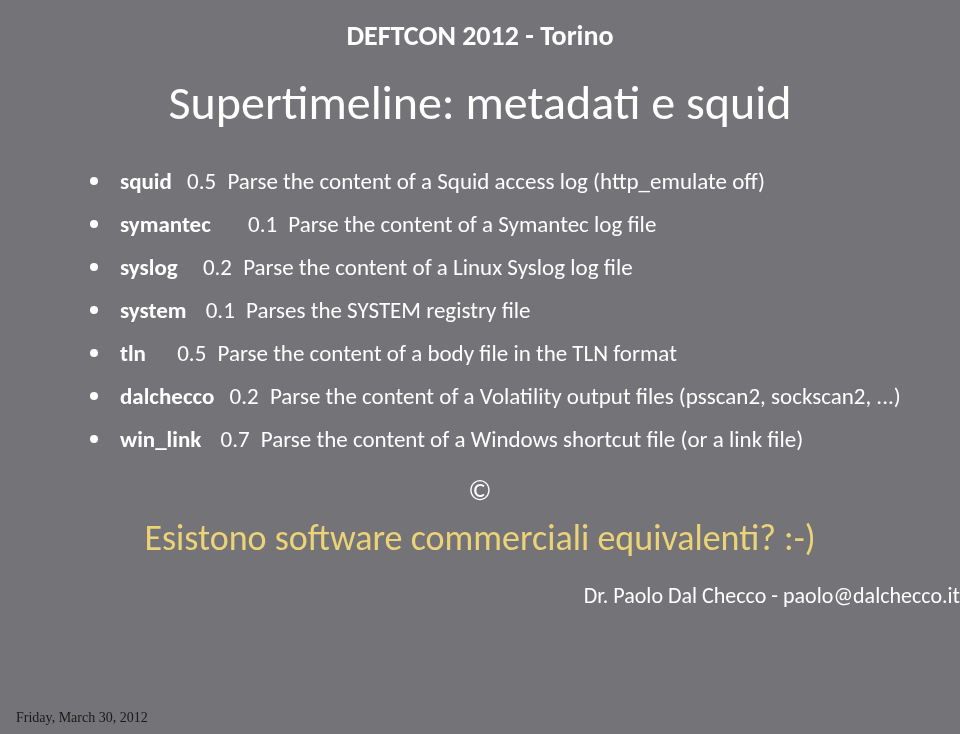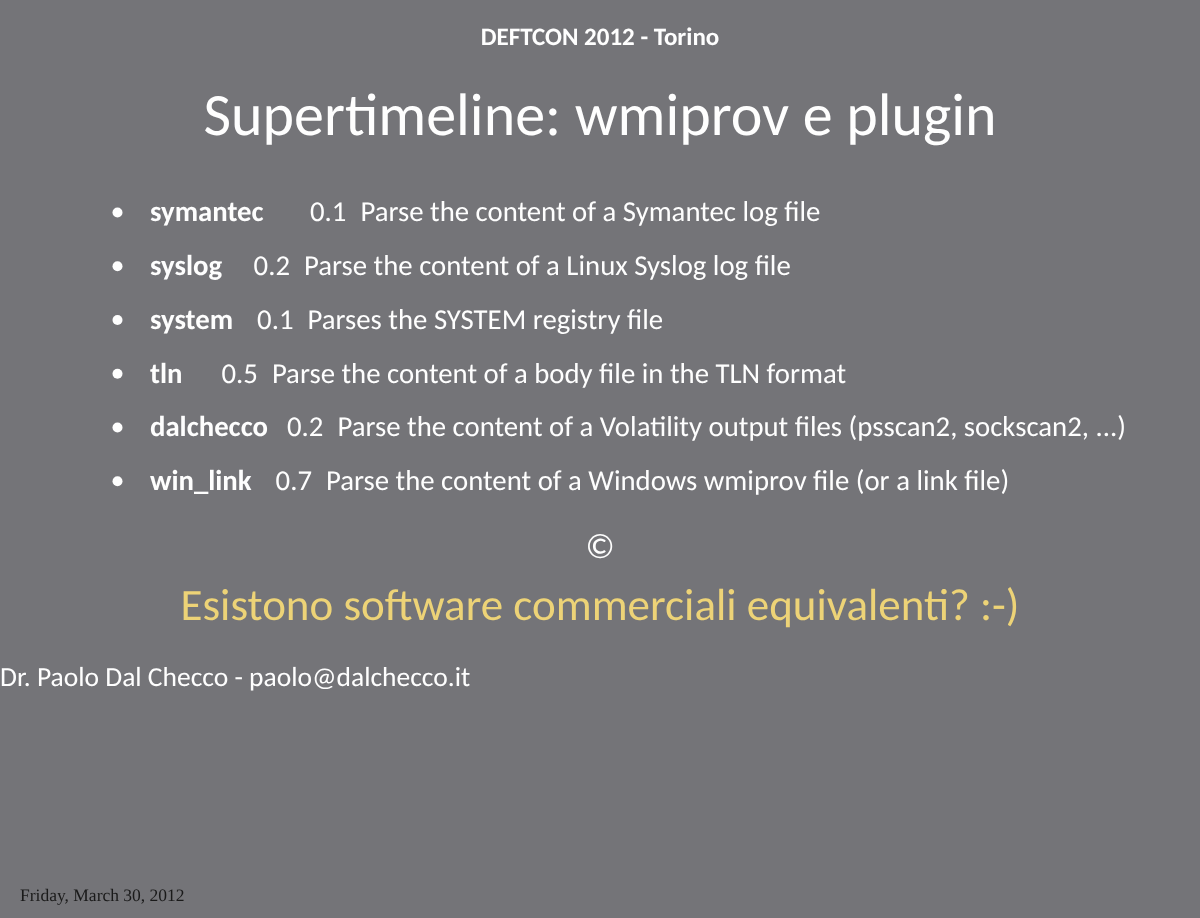--- a/index.html
+++ b/index.html
@@ -9,21 +9,21 @@
     background: #747478;
     font-family: "Gill Sans", "Gill Sans MT", Calibri, sans-serif;
     position: relative;
     color: #fefefe;
     overflow: hidden;
   }
   .header {
     text-align: center;
     padding-top: 18px;
     font-weight: 600;
-    font-size: 20px;
+    font-size: 28px;
     color: #fefefe;
   }
   .title {
     text-align: center;
     font-size: 48px;
     font-weight: 400;
     color: #fefefe;
     margin-top: 20px;
     font-family: "Gill Sans", "Gill Sans MT", Calibri, sans-serif;
   }
@@ -71,42 +71,50 @@
     color: #fefefe;
   }
   .footer-line {
     text-align: center;
     font-size: 36px;
     color: #edd377;
     margin-top: 8px;
     font-family: "Gill Sans", "Gill Sans MT", Calibri, sans-serif;
   }
   .author {
-    text-align: left;
+    text-align: right;
     font-size: 22px;
     color: #fefefe;
     margin-top: 22px;
   }
   .date {
     position: absolute;
     bottom: 8px;
     left: 16px;
     font-size: 14px;
     color: #1a1a1a;
     font-family: Liberation Serif, serif;
   }
 </style>
 </head>
 <body>
 
 <div class="header">DEFTCON 2012 - Torino</div>
 
-<div class="title">Supertimeline: wmiprov e plugin</div>
+<div class="title">Supertimeline: metadati e squid</div>
 
 <div class="content">
+  <div class="item">
+    <div class="bullet"></div>
+    <div class="text">
+      <span class="plugin">squid</span>
+      <span class="version">0.5</span>
+      <span class="desc">Parse the content of a Squid access log (http_emulate off)</span>
+    </div>
+  </div>
   <div class="item">
     <div class="bullet"></div>
     <div class="text">
       <span class="plugin">symantec</span>
       <span class="version" style="margin-left:32px">0.1</span>
       <span class="desc">Parse the content of a Symantec log file</span>
     </div>
   </div>
   <div class="item">
     <div class="bullet"></div>
@@ -138,21 +146,21 @@
       <span class="plugin">dalchecco</span>
       <span class="version">0.2</span>
       <span class="desc">Parse the content of a Volatility output files (psscan2, sockscan2, ...)</span>
     </div>
   </div>
   <div class="item">
     <div class="bullet"></div>
     <div class="text">
       <span class="plugin">win_link</span>
       <span class="version" style="margin-left:14px">0.7</span>
-      <span class="desc">Parse the content of a Windows wmiprov file (or a link file)</span>
+      <span class="desc">Parse the content of a Windows shortcut file (or a link file)</span>
     </div>
   </div>
 </div>
 
 <div class="copyright">©</div>
 
 <div class="footer-line">Esistono software commerciali equivalenti? :-)</div>
 
 <div class="author">Dr. Paolo Dal Checco - paolo@dalchecco.it</div>
 

